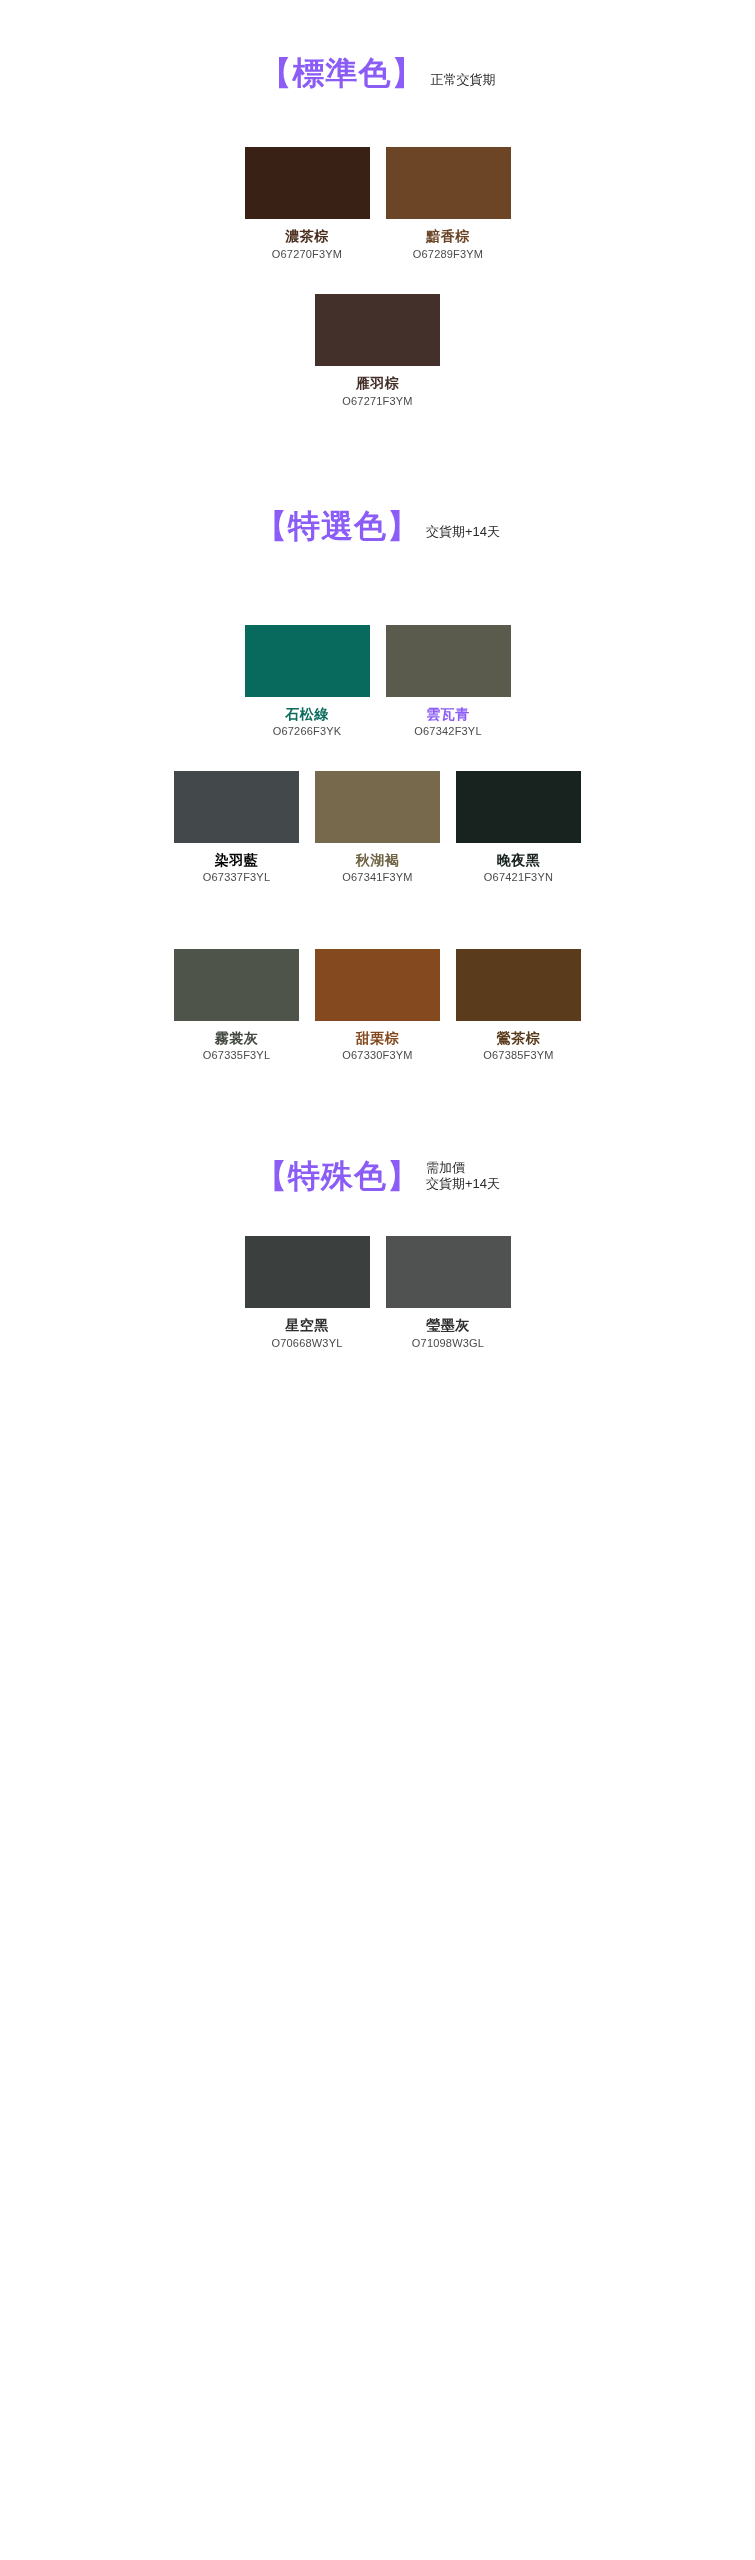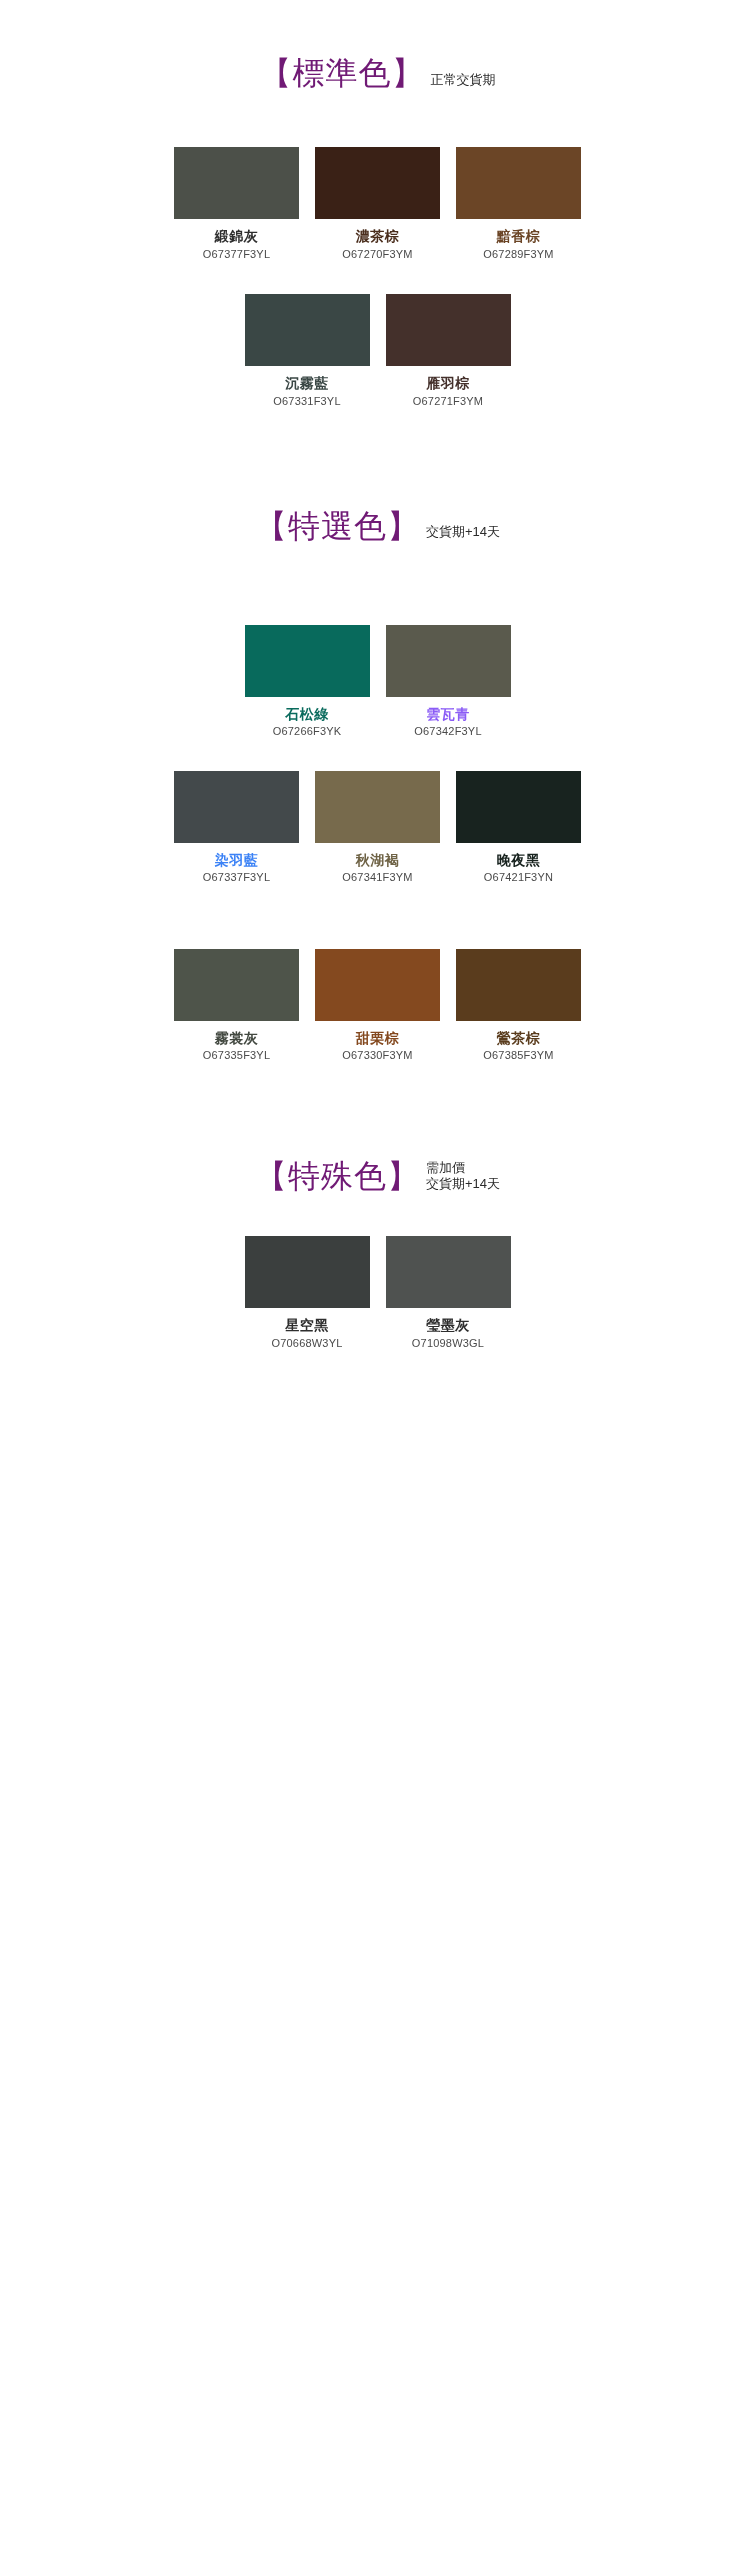--- a/index.html
+++ b/index.html
@@ -14,22 +14,22 @@
 
   
   .section-head {
     display: flex;
     align-items: flex-end;
     justify-content: center;
     gap: 6px;
   }
   .sec-title {
     font-size: 32px;
-    font-weight: 400;
-    color: #701a75;
+    font-weight: 700;
+    color: #8b5cf6;
     letter-spacing: 1px;
     line-height: 1.15;
     white-space: nowrap;
   }
   .sec-sub {
     font-size: 13px;
     font-weight: 400;
     color: #2b2b2b;
     line-height: 1.25;
     white-space: nowrap;
@@ -82,43 +82,33 @@
 
   <div style="height:55px"></div>
   <div class="section-head">
     <span class="sec-title">【標準色】</span>
     <span class="sec-sub">正常交貨期</span>
   </div>
 
   <div style="height:55px"></div>
   <div class="row">
     <div class="cell">
-      <span class="chip" style="background-color: rgb(76, 80, 73);"></span>
-      <div class="name" style="color: rgb(46, 46, 46);">緞錦灰</div>
-      <div class="code">O67377F3YL</div>
-    </div>
-    <div class="cell">
       <span class="chip" style="background-color: rgb(58, 33, 22);"></span>
       <div class="name" style="color: rgb(74, 45, 28);">濃茶棕</div>
       <div class="code">O67270F3YM</div>
     </div>
     <div class="cell">
       <span class="chip" style="background-color: rgb(107, 69, 38);"></span>
       <div class="name" style="color: rgb(107, 69, 38); text-align: center;">黯香棕</div>
       <div class="code">O67289F3YM</div>
     </div>
   </div>
 
   <div style="height:33px"></div>
   <div class="row">
-    <div class="cell">
-      <span class="chip" style="background-color: rgb(58, 71, 69);"></span>
-      <div class="name" style="color: rgb(58, 71, 69);">沉霧藍</div>
-      <div class="code">O67331F3YL</div>
-    </div>
     <div class="cell">
       <span class="chip" style="background-color: rgb(68, 48, 43);"></span>
       <div class="name" style="color: rgb(68, 48, 43);">雁羽棕</div>
       <div class="code">O67271F3YM</div>
     </div>
   </div>
 
   <div style="height:100px"></div>
   <div class="section-head">
     <span class="sec-title">【特選色】</span>
@@ -138,21 +128,21 @@
       <span class="chip" style="background-color: rgb(90, 90, 77);"></span>
       <div class="name" style="color: #8b5cf6;">雲瓦青</div>
       <div class="code">O67342F3YL</div>
     </div>
   </div>
 
   <div style="height:32px"></div>
   <div class="row">
     <div class="cell">
       <span class="chip" style="background-color: rgb(67, 73, 75);"></span>
-      <div class="name" style="color: #3b82f6;">染羽藍</div>
+      <div class="name" style="color: #000000;">染羽藍</div>
       <div class="code">O67337F3YL</div>
     </div>
     <div class="cell">
       <span class="chip" style="background-color: rgb(119, 106, 76);"></span>
       <div class="name" style="color: rgb(111, 99, 70);">秋湖褐</div>
       <div class="code">O67341F3YM</div>
     </div>
     <div class="cell">
       <span class="chip" style="background-color: rgb(24, 35, 31);"></span>
       <div class="name" style="color: rgb(24, 35, 31);">晚夜黑</div>

